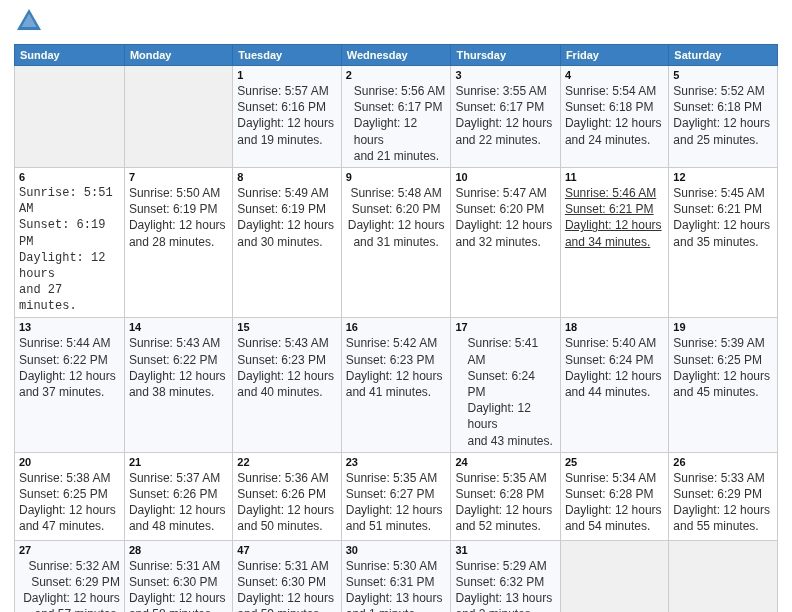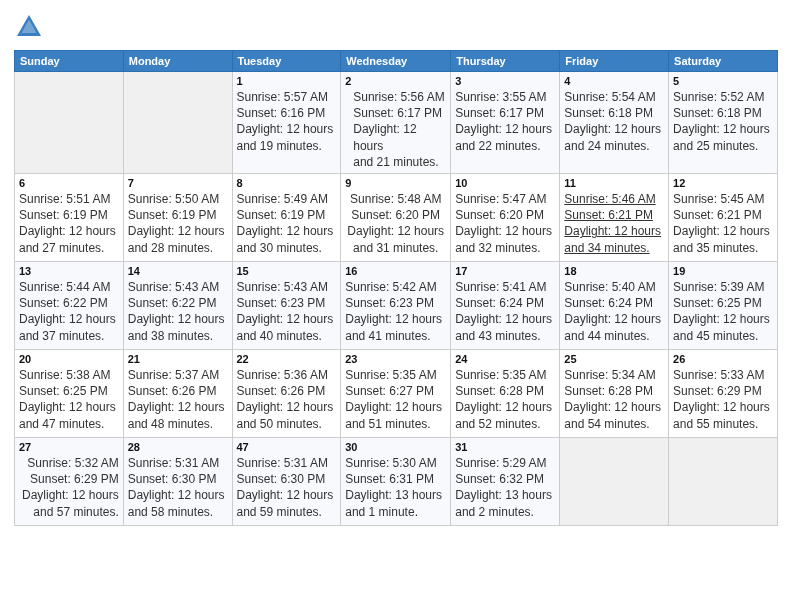--- a/index.html
+++ b/index.html
@@ -6,21 +6,21 @@
     body {
       font-family: Arial, sans-serif;
       background: #fff;
       width: 792px;
       height: 612px;
       overflow: hidden;
     }
     .page {
       width: 792px;
       height: 612px;
-      padding: 12px 14px;
+      padding: 6px 14px;
       position: relative;
     }
     .header {
       display: flex;
       justify-content: space-between;
       align-items: flex-start;
       margin-bottom: 8px;
     }
     .logo {
       display: flex;
@@ -163,21 +163,21 @@
             <span class="day-number">5</span>
             <div class="day-info" style="white-space: pre-line;">Sunrise: 5:52 AM
 Sunset: 6:18 PM
 Daylight: 12 hours
 and 25 minutes.</div>
           </td>
         </tr>
         <tr>
           <td>
             <span class="day-number">6</span>
-            <div class="day-info" style="white-space: pre-line;">Sunrise: 5:51 AM
+            <div class="day-info" style="white-space: pre-line; font-family: Liberation Mono, monospace;">Sunrise: 5:51 AM
 Sunset: 6:19 PM
 Daylight: 12 hours
 and 27 minutes.</div>
           </td>
           <td>
             <span class="day-number">7</span>
             <div class="day-info" style="white-space: pre-line;">Sunrise: 5:50 AM
 Sunset: 6:19 PM
 Daylight: 12 hours
 and 28 minutes.</div>
@@ -242,21 +242,21 @@
           </td>
           <td>
             <span class="day-number">16</span>
             <div class="day-info" style="white-space: pre-line;">Sunrise: 5:42 AM
 Sunset: 6:23 PM
 Daylight: 12 hours
 and 41 minutes.</div>
           </td>
           <td>
             <span class="day-number">17</span>
-            <div class="day-info" style="white-space: pre-line;">Sunrise: 5:41 AM
+            <div class="day-info" style="white-space: pre-line; margin-left: 12px;">Sunrise: 5:41 AM
 Sunset: 6:24 PM
 Daylight: 12 hours
 and 43 minutes.</div>
           </td>
           <td>
             <span class="day-number">18</span>
             <div class="day-info" style="white-space: pre-line;">Sunrise: 5:40 AM
 Sunset: 6:24 PM
 Daylight: 12 hours
 and 44 minutes.</div>

